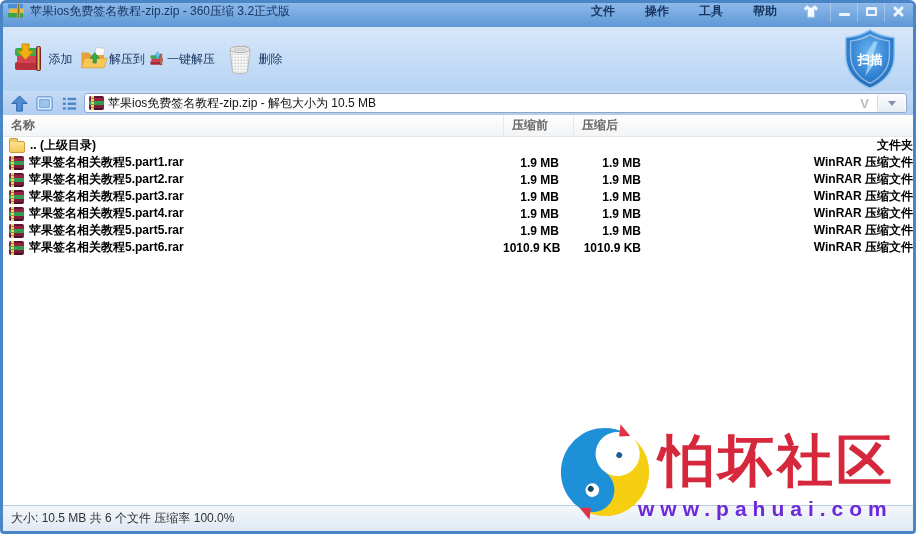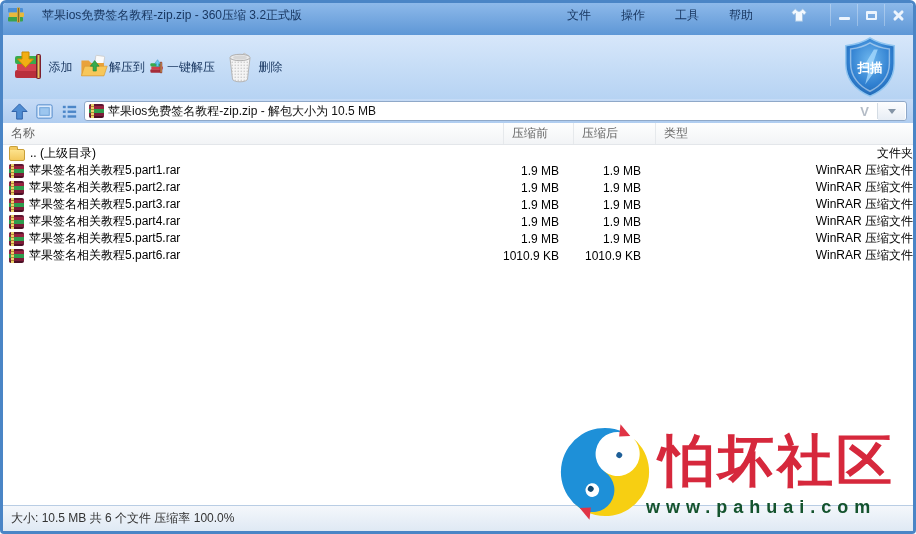--- a/index.html
+++ b/index.html
@@ -4,25 +4,25 @@
 <style>
   html,body{margin:0;padding:0;background:#fff;}
   *{box-sizing:border-box;}
   .window{
     width:916px;height:534px;position:relative;overflow:hidden;
     border:3px solid #4a85c6;border-radius:6px 6px 4px 4px;
     background:#fff;display:flex;flex-direction:column;
     font-family:"Liberation Sans",sans-serif;
   }
   
-  .titlebar{height:32px;flex:0 0 auto;background:linear-gradient(#8db9ea,#5e97d6);
-    display:flex;align-items:center;padding:0 2px 8px 4px;gap:12px;}
+  .titlebar{height:24px;flex:0 0 auto;background:linear-gradient(#8db9ea,#5e97d6);
+    display:flex;align-items:center;padding:0 2px 8px 4px;}
   .app-icon{width:18px;height:16px;flex:0 0 auto;}
   .title-text{color:#17355f;font-size:12px;margin-left:5px;white-space:nowrap;overflow:hidden;}
-  .menubar{display:flex;margin-left:auto;}
+  .menubar{display:flex;margin-left:auto;font-weight:bold;}
   .menu-item{color:#17355f;font-size:12px;padding:3px 15px;cursor:default;white-space:nowrap;}
   .skin-btn{width:26px;height:20px;display:flex;align-items:center;justify-content:center;margin:0 6px;}
   .win-controls{display:flex;align-items:stretch;height:22px;}
   .win-btn{width:27px;display:flex;align-items:center;justify-content:center;border-left:1px solid rgba(255,255,255,.3);}
   .ico-min{width:11px;height:3px;background:#ecf4fd;border-radius:1px;margin-top:6px;}
   .ico-max{width:11px;height:9px;border:2px solid #ecf4fd;border-top-width:3px;border-radius:1px;}
   .ico-close{position:relative;width:12px;height:12px;}
   .ico-close::before,.ico-close::after{content:"";position:absolute;left:5px;top:0;width:3px;height:13px;background:#ecf4fd;border-radius:1.5px;}
   .ico-close::before{transform:rotate(45deg);}
   .ico-close::after{transform:rotate(-45deg);}
@@ -41,21 +41,21 @@
   .combo{flex:1;height:20px;background:#fff;border:1px solid #8fa8c8;border-radius:3px;
     display:flex;align-items:center;padding:0 1px 0 4px;}
   .combo-text{font-size:12px;color:#111;margin-left:4px;flex:1;white-space:nowrap;overflow:hidden;}
   .combo-v{color:#b4bcc6;font-size:13px;padding:0 8px;font-weight:bold;}
   .combo-div{width:1px;height:16px;background:#d4dce4;}
   .combo-drop{width:27px;height:18px;display:flex;align-items:center;justify-content:center;
     background:linear-gradient(#fdfdfe,#e7edf5);border-radius:0 2px 2px 0;}
   .drop-tri{width:0;height:0;border-left:4px solid transparent;border-right:4px solid transparent;border-top:5px solid #8494a6;}
   
   .listarea{flex:1;background:#fff;position:relative;overflow:hidden;}
-  .lheader,.lrow{display:grid;grid-template-columns:1fr 70px 82px 258px;align-items:center;}
+  .lheader,.lrow{display:grid;grid-template-columns:1fr 70px 82px 258px;align-items:center;font-weight:bold;}
   .lheader{height:22px;border-bottom:1px solid #e3e6ea;background:linear-gradient(#fefefe,#f2f4f6);
     color:#666;font-size:12px;}
   .hcell{height:100%;display:flex;align-items:center;padding-left:8px;}
   .hcell + .hcell{border-left:1px solid #e6e9ec;}
   .lrow{height:17px;font-size:12px;color:#000;}
   .cell-name{display:flex;align-items:center;gap:5px;padding-left:6px;white-space:nowrap;overflow:hidden;}
   .cell-size{text-align:right;padding-right:14px;white-space:nowrap;}
   .cell-type{padding-left:8px;white-space:nowrap;text-align:right;}
   .rar-ico{width:15px;height:14px;border-radius:2px;position:relative;flex:0 0 auto;
     background:linear-gradient(180deg,#5d1530 0 2px,#97233f 2px 5px,#2e9e4e 5px 9px,#7c1c38 9px 12px,#4d1026 12px 14px);}
@@ -64,21 +64,21 @@
   .folder-ico{width:16px;height:12px;position:relative;flex:0 0 auto;margin-top:3px;
     background:linear-gradient(#fce28c,#f3c95e);border:1px solid #c89f38;border-radius:1px 2px 2px 2px;}
   .folder-ico::before{content:"";position:absolute;left:-1px;top:-4px;width:7px;height:3px;
     background:#f3c95e;border:1px solid #c89f38;border-bottom:none;border-radius:2px 2px 0 0;}
   
   .watermark{position:absolute;left:553px;top:418px;width:360px;height:104px;z-index:5;pointer-events:none;}
   .wm-logo{position:absolute;left:0;top:2px;width:98px;height:98px;}
   .wm-title{position:absolute;left:103px;top:12px;font-family:"Liberation Serif",serif;font-weight:bold;
     font-size:56px;line-height:1;color:#d6283c;letter-spacing:3px;white-space:nowrap;
     text-shadow:2px 2px 0 #fff,-2px -2px 0 #fff,2px -2px 0 #fff,-2px 2px 0 #fff;}
-  .wm-url{position:absolute;left:90px;top:76px;font-size:18px;font-weight:bold;color:#14532d;
+  .wm-url{position:absolute;left:82px;top:76px;font-size:21px;font-weight:bold;color:#6d28d9;
     letter-spacing:6px;white-space:nowrap;}
   
   .statusbar{height:26px;flex:0 0 auto;background:linear-gradient(#f4f7fb,#dfe9f4);
     border-top:1px solid #b9cde4;display:flex;align-items:center;padding:12px 8px;
     font-size:12px;color:#333;position:relative;}
   .status-right{margin-left:auto;display:flex;align-items:center;gap:4px;position:relative;z-index:6;}
   .engine-ico{width:17px;height:17px;}
 </style>
 </head>
 <body>
@@ -213,21 +213,20 @@
         <span class="drop-tri"></span>
       </span>
     </div>
   </div>
 
   <div class="listarea">
     <div class="lheader">
       <span class="hcell">名称</span>
       <span class="hcell">压缩前</span>
       <span class="hcell">压缩后</span>
-      <span class="hcell">类型</span>
     </div>
     <div class="lrow">
       <span class="cell-name">
         <span class="folder-ico"></span>
         <span>.. (上级目录)</span>
       </span>
       <span class="cell-size"></span>
         <span class="cell-size"></span>
       <span class="cell-type">文件夹</span>
     </div>

